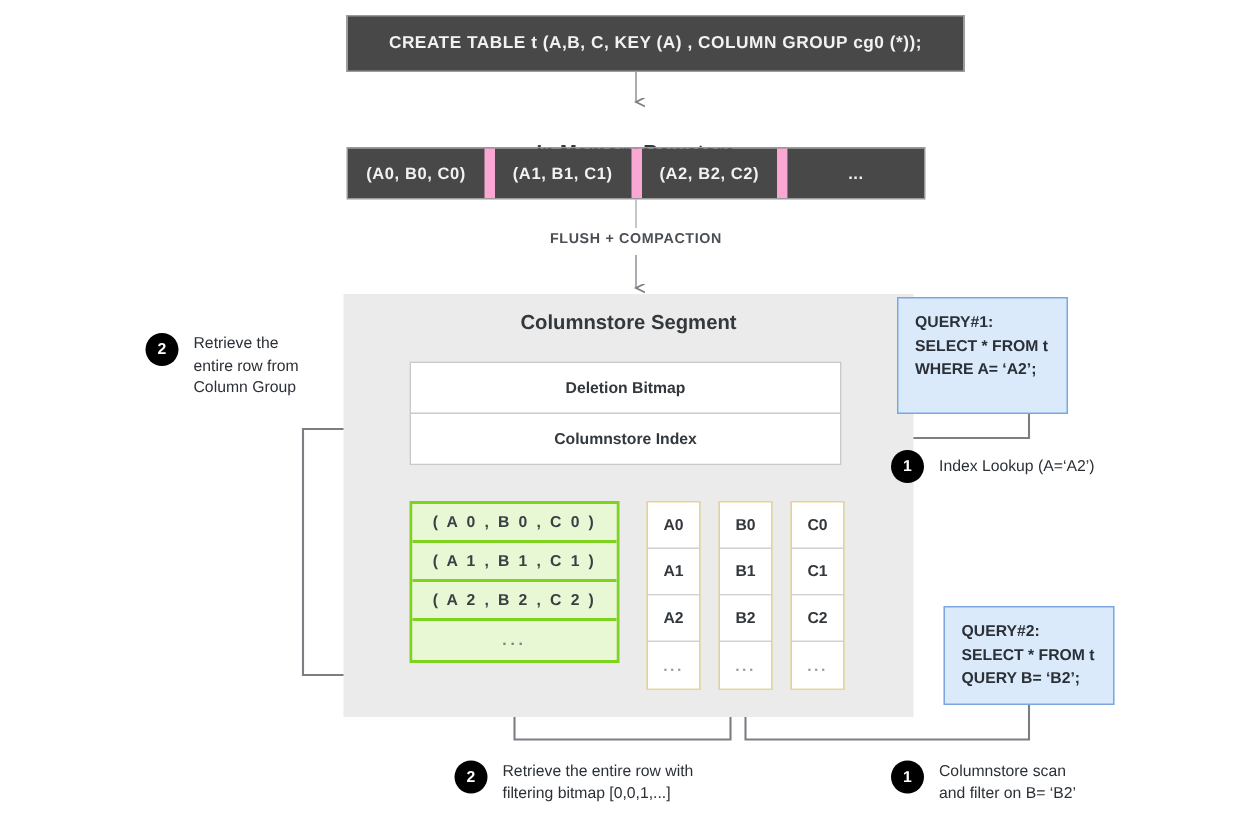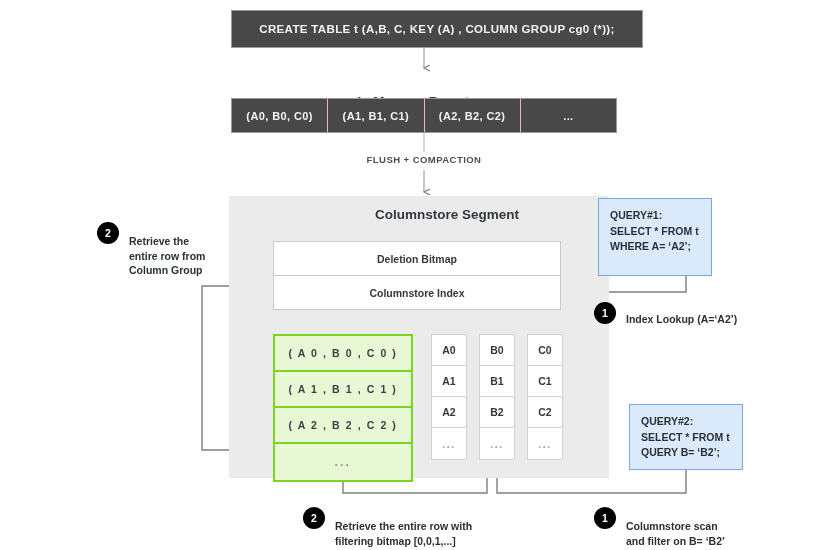--- a/index.html
+++ b/index.html
@@ -62,21 +62,21 @@
     position: absolute;
     left: 231px; top: 98px;
     width: 386px; height: 35px;
     border: 1px solid #9a9a9a;
     box-sizing: border-box;
     display: flex;
   }
   .rowstore-cell {
     flex: 1 1 0;
     background: #484848;
-    border-right: 1px solid #f9a8d4;
+    border-right: 7px solid #f9a8d4;
     box-sizing: border-box;
     display: flex;
     align-items: center;
     justify-content: center;
     color: #f2f2f2;
     font-size: 11px;
     font-weight: bold;
     letter-spacing: 0.4px;
   }
   .rowstore-cell:last-child { border-right: none; }
@@ -100,21 +100,20 @@
     background: #ebebeb;
   }
   .segment-title {
     position: absolute;
     left: 229px; top: 207px;
     width: 380px;
     text-align: center;
     font-size: 13.5px;
     font-weight: bold;
     color: #33383d;
-    padding-left: 28px;
   }
 
   .meta-stack {
     position: absolute;
     left: 273px; top: 241px;
     width: 288px;
     border: 1px solid #c9c9c9;
     box-sizing: border-box;
     background: #ffffff;
   }
@@ -133,21 +132,21 @@
 
   
   .colgroup {
     position: absolute;
     left: 273px; top: 334px;
     width: 140px;
     border: 2px solid #7ed321;
     box-sizing: border-box;
   }
   .cg-cell {
-    height: 36px;
+    height: 26px;
     background: #e9f8d4;
     border-bottom: 2px solid #7ed321;
     box-sizing: border-box;
     display: flex;
     align-items: center;
     justify-content: center;
     font-size: 10.5px;
     font-weight: bold;
     letter-spacing: 1.6px;
     color: #3b3f44;
@@ -211,25 +210,24 @@
     font-size: 10.5px;
     font-weight: bold;
     display: flex;
     align-items: center;
     justify-content: center;
     flex: 0 0 auto;
   }
   .step-text {
     margin-left: 10px;
     font-size: 10.5px;
-    font-weight: bold;
+    font-weight: normal;
     line-height: 14.5px;
     color: #2b3036;
     white-space: pre-line;
-    margin-top: 12px;
   }
   #step-left   { left: 97px;  top: 222px; width: 130px; }
   #step-index  { left: 594px; top: 300px; width: 210px; align-items: center; }
   #step-bottom { left: 303px; top: 507px; width: 210px; }
   #step-scan   { left: 594px; top: 507px; width: 210px; }
 </style>
 </head>
 <body>
 
 <div class="canvas">

